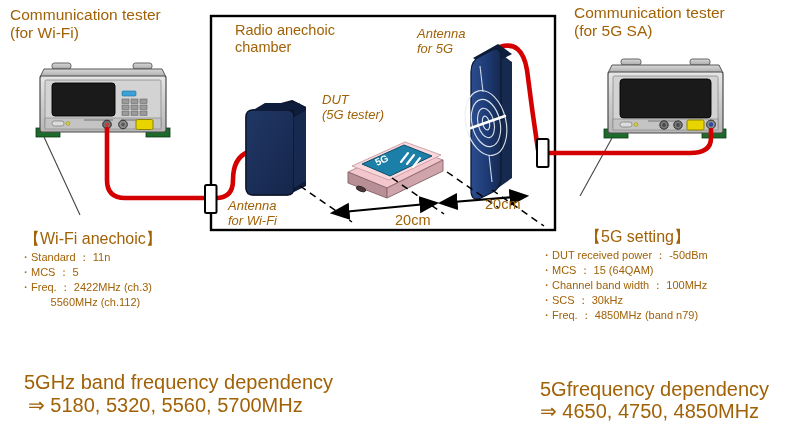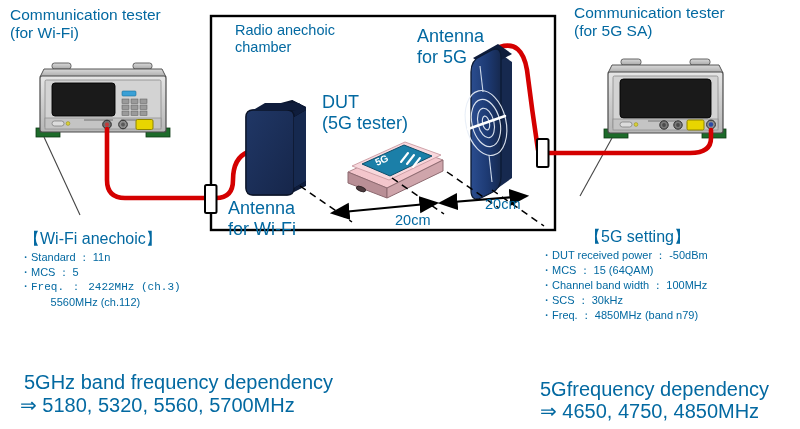--- a/index.html
+++ b/index.html
@@ -7,25 +7,25 @@
     width:800px;height:429px;
     background:#ffffff;
     font-family:"Liberation Sans",sans-serif;
     color:#111111;
     overflow:hidden;
     position:relative;
   }
   #stage{position:absolute;left:0;top:0;width:800px;height:429px;}
   #svgroot{position:absolute;left:0;top:0;}
 
-  .txt{position:absolute;white-space:pre;color:#0369a1;line-height:1.18;}
+  .txt{position:absolute;white-space:pre;color:#a16207;line-height:1.18;}
 
   .lbl-tester{font-size:15.5px;}
   .lbl-chamber{font-size:14.5px;}
-  .lbl-part{font-size:18px;}
+  .lbl-part{font-size:13px;font-style:italic;}
   .lbl-dim{font-size:14.5px;}
   .lbl-setting-head{font-size:16px;}
   .lbl-setting-item{font-size:11px;}
   .lbl-dep{font-size:20px;}
 </style>
 </head>
 <body>
 
 <div id="stage">
 
@@ -220,26 +220,26 @@
 (5G tester)</div>
 
 <div class="txt lbl-dim" style="left:395px;top:212px;">20cm</div>
 
 <div class="txt lbl-dim" style="left:485px;top:196px;">20cm</div>
 
 <div style="position:absolute;left:20px;top:230px;">
   <div class="txt lbl-setting-head" style="position:relative;left:4px;top:0;">【Wi-Fi anechoic】</div>
   <div class="txt lbl-setting-item" style="position:relative;left:0;top:2px;">・Standard ： 11n</div>
   <div class="txt lbl-setting-item" style="position:relative;left:0;top:4px;">・MCS ： 5</div>
-  <div class="txt lbl-setting-item" style="position:relative;left:0;top:6px;font-family:Liberation Mono, monospace;">・Freq. ： 2422MHz (ch.3)</div>
+  <div class="txt lbl-setting-item" style="position:relative;left:0;top:6px;">・Freq. ： 2422MHz (ch.3)</div>
   <div class="txt lbl-setting-item" style="position:relative;left:0;top:8px;">          5560MHz (ch.112)</div>
 </div>
 
 <div class="txt lbl-dep" style="left:24px;top:371px;">5GHz band frequency dependency</div>
-<div class="txt lbl-dep" style="left:20px;top:394px;">⇒ 5180, 5320, 5560, 5700MHz</div>
+<div class="txt lbl-dep" style="left:28px;top:394px;">⇒ 5180, 5320, 5560, 5700MHz</div>
 
 <div style="position:absolute;left:530px;top:228px;margin-left:11px;">
   <div class="txt lbl-setting-head" style="position:relative;left:44px;top:0;">【5G setting】</div>
   <div class="txt lbl-setting-item" style="position:relative;left:0;top:2px;">・DUT received power ： -50dBm</div>
   <div class="txt lbl-setting-item" style="position:relative;left:0;top:4px;">・MCS ： 15 (64QAM)</div>
   <div class="txt lbl-setting-item" style="position:relative;left:0;top:6px;">・Channel band width ： 100MHz</div>
   <div class="txt lbl-setting-item" style="position:relative;left:0;top:8px;">・SCS ： 30kHz</div>
   <div class="txt lbl-setting-item" style="position:relative;left:0;top:10px;">・Freq. ： 4850MHz (band n79)</div>
 </div>
 

